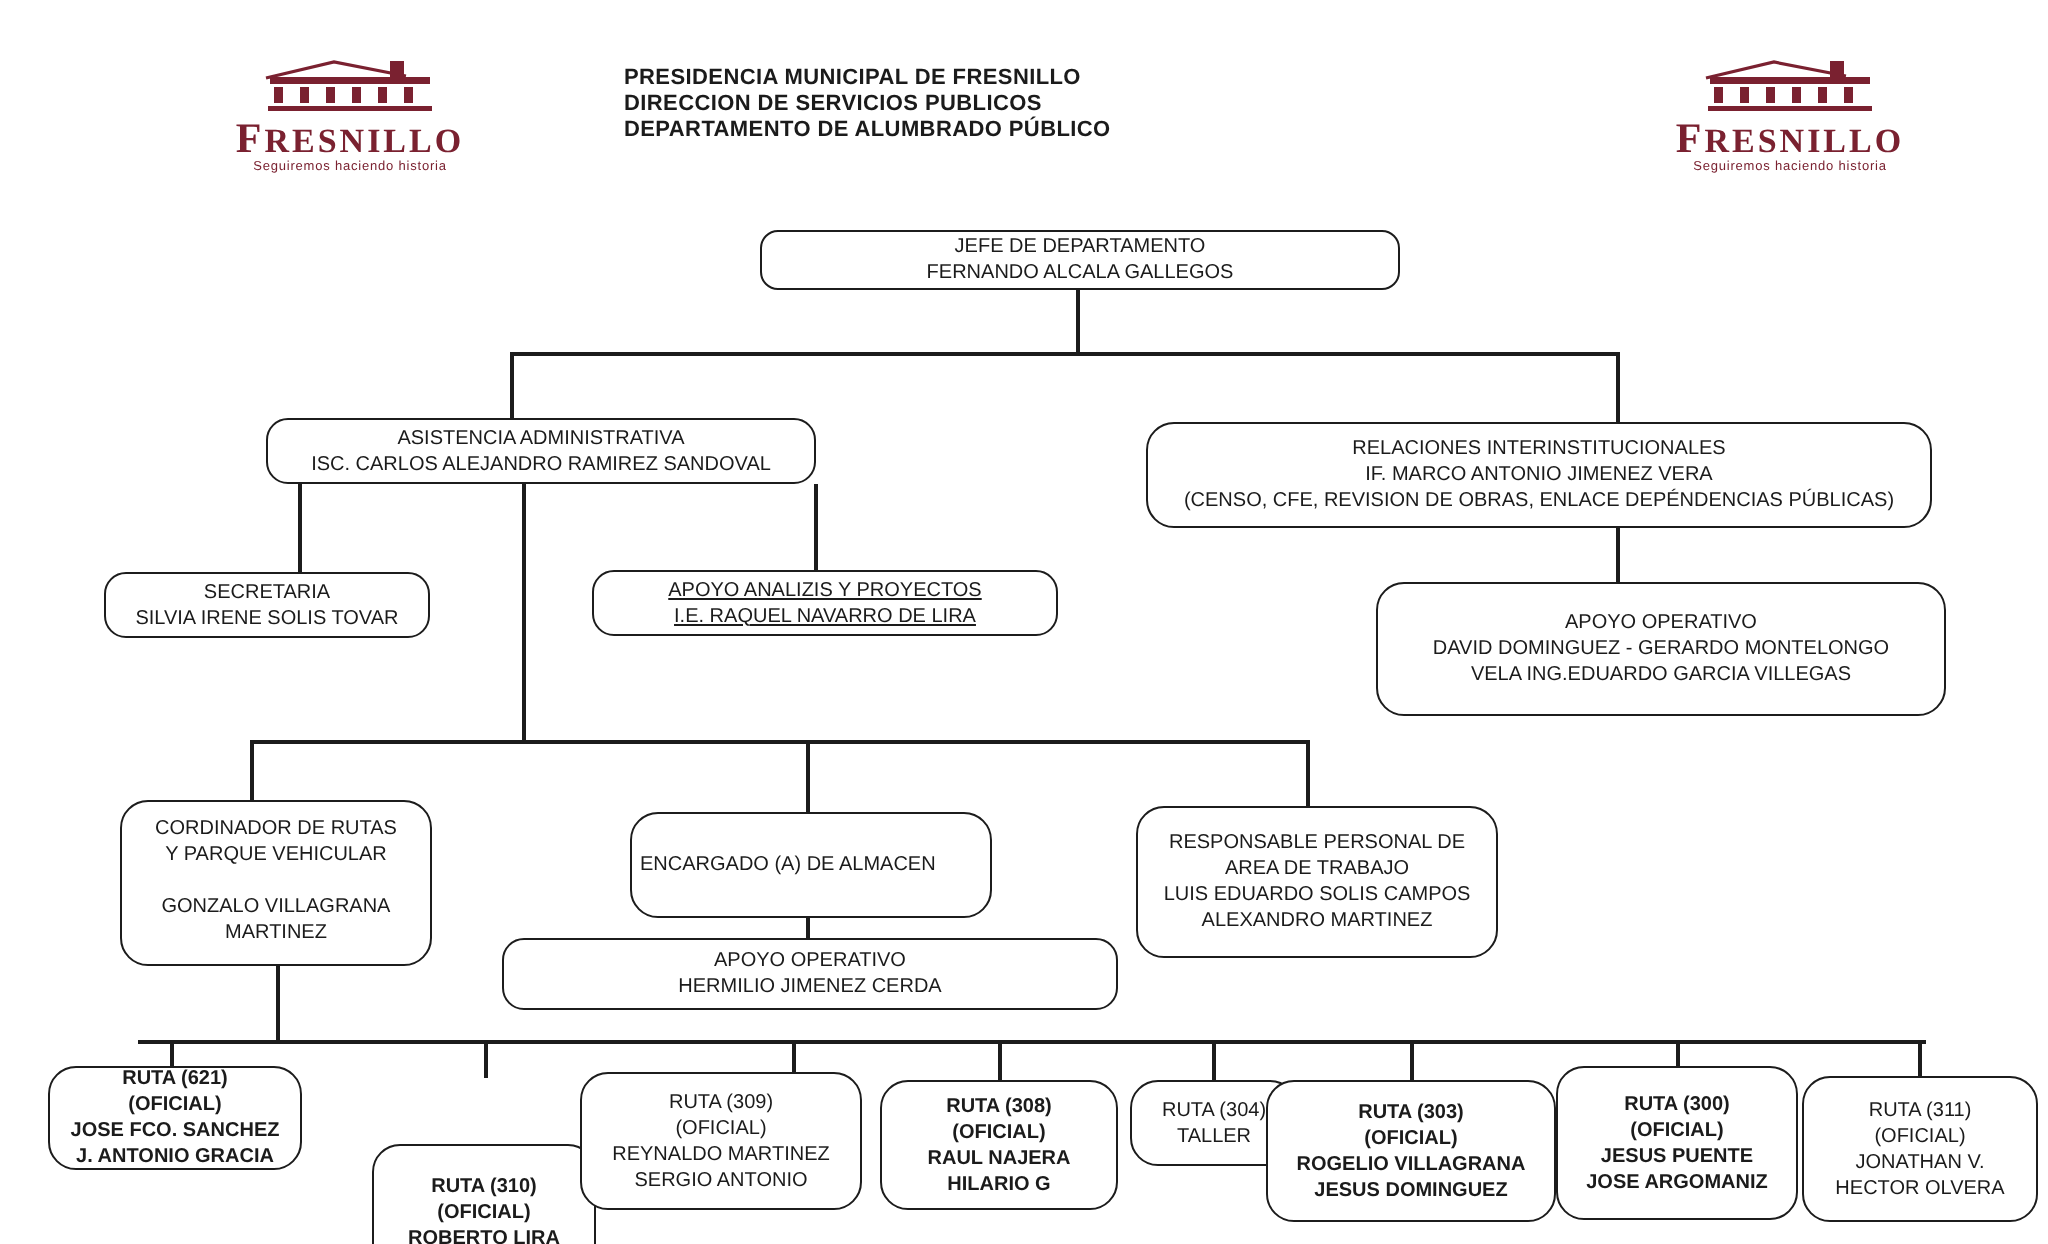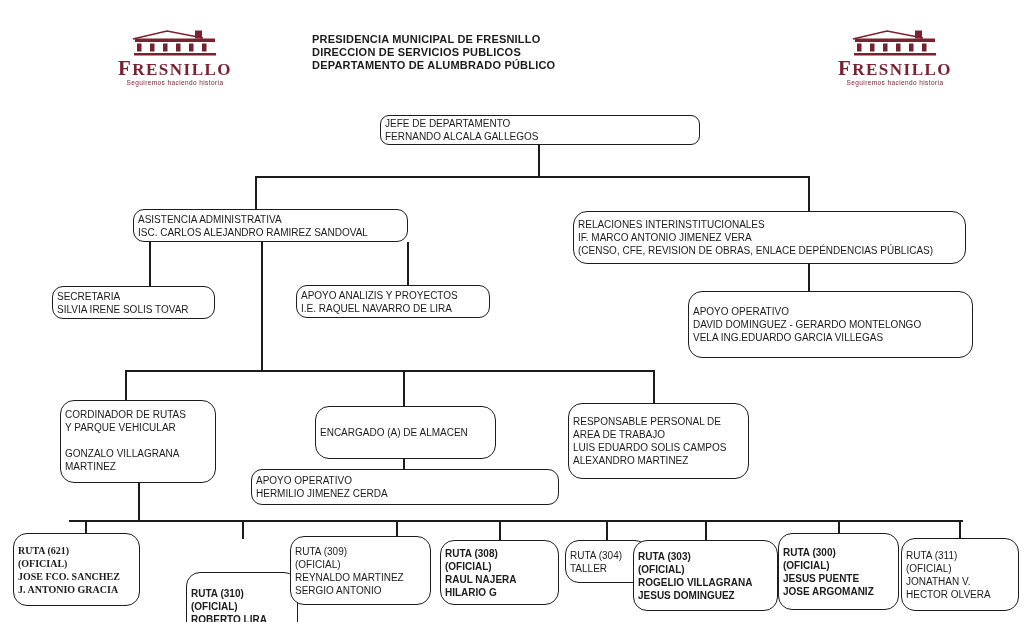--- a/index.html
+++ b/index.html
@@ -13,21 +13,21 @@
   .title-main{font-size:18px;font-weight:bold;margin-top:3px;letter-spacing:.3px;}
   
   .logo{position:absolute;width:118px;text-align:center;color:#7a2130;}
   .logo-name{font-family:"Liberation Serif","DejaVu Serif",serif;font-size:17px;font-weight:bold;letter-spacing:1.5px;line-height:16px;}
   .logo-name::first-letter{font-size:21px;}
   .logo-tagline{font-size:6.5px;letter-spacing:.4px;margin-top:1px;color:#7a2130;}
   
   .box{
     position:absolute;border:1.6px solid #1c1c1c;border-radius:11px;background:#fff;
     display:flex;flex-direction:column;align-items:center;justify-content:center;
-    text-align:left;font-size:10px;line-height:13px;box-sizing:border-box;padding:2px 4px;
+    text-align:center;font-size:10px;line-height:13px;box-sizing:border-box;padding:2px 4px;
   }
   .box.r14{border-radius:14px;}
   .box.bold{font-weight:bold;}
   .box.top-align{justify-content:flex-start;padding-top:7px;}
   .bl{width:100%;}
   .bl.gap-top{margin-top:13px;}
   .left-pad{align-items:flex-start;text-align:left;}
   
   .ln{position:absolute;background:#1c1c1c;}
 </style>
@@ -118,21 +118,21 @@
     <div class="bl">RELACIONES INTERINSTITUCIONALES</div>
     <div class="bl">IF. MARCO ANTONIO JIMENEZ VERA</div>
     <div class="bl">(CENSO, CFE, REVISION DE OBRAS, ENLACE DEPÉNDENCIAS PÚBLICAS)</div>
   </div>
 
   <div class="box" style="left:52px;top:286px;width:163px;height:33px;">
     <div class="bl">SECRETARIA</div>
     <div class="bl">SILVIA IRENE SOLIS TOVAR</div>
   </div>
 
-  <div class="box" style="left:296px;top:285px;width:194px;height:33px;">
+  <div class="box" style="left:296px;top:285px;width:233px;height:33px;text-decoration:underline;">
     <div class="bl">APOYO ANALIZIS Y PROYECTOS</div>
     <div class="bl">I.E. RAQUEL NAVARRO DE LIRA</div>
   </div>
 
   <div class="box r14" style="left:688px;top:291px;width:285px;height:67px;">
     <div class="bl">APOYO OPERATIVO</div>
     <div class="bl">DAVID DOMINGUEZ - GERARDO MONTELONGO</div>
     <div class="bl">VELA  ING.EDUARDO GARCIA VILLEGAS</div>
   </div>
 
@@ -152,21 +152,21 @@
     <div class="bl">AREA DE TRABAJO</div>
     <div class="bl">LUIS EDUARDO SOLIS CAMPOS</div>
     <div class="bl">ALEXANDRO MARTINEZ</div>
   </div>
 
   <div class="box" style="left:251px;top:469px;width:308px;height:36px;">
     <div class="bl">APOYO OPERATIVO</div>
     <div class="bl">HERMILIO JIMENEZ CERDA</div>
   </div>
 
-  <div class="box r14 bold" style="left:13px;top:533px;width:127px;height:73px;font-family:Liberation Serif, serif;">
+  <div class="box r14 bold" style="left:24px;top:533px;width:127px;height:52px;">
     <div class="bl">RUTA (621)</div>
     <div class="bl">(OFICIAL)</div>
     <div class="bl">JOSE FCO. SANCHEZ</div>
     <div class="bl">J. ANTONIO GRACIA</div>
   </div>
 
   <div class="box r14 bold" style="left:186px;top:539px;width:112px;height:94px;margin-top:33px;">
     <div class="bl">RUTA (310)</div>
     <div class="bl">(OFICIAL)</div>
     <div class="bl">ROBERTO LIRA</div>

